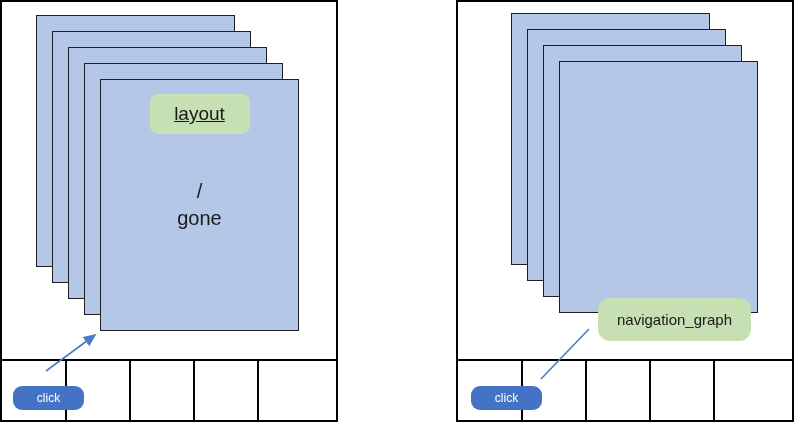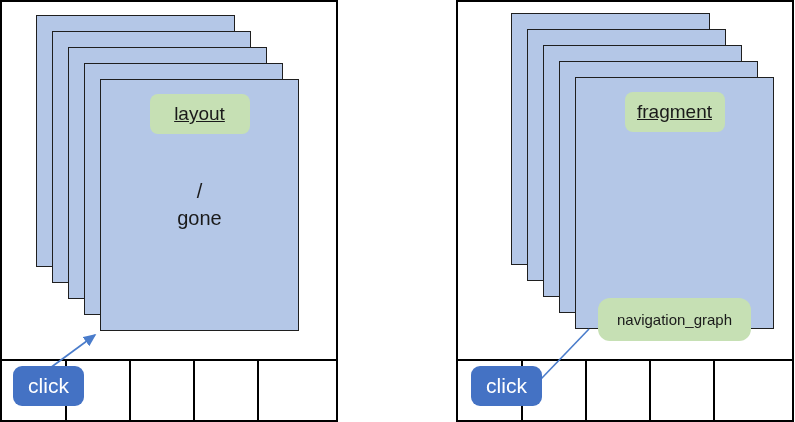--- a/index.html
+++ b/index.html
@@ -106,28 +106,28 @@
   }
   .tabcell { border-right: 2px solid var(--frame-border); }
   .tabcell:nth-child(1) { width: 65px; }
   .tabcell:nth-child(2) { width: 64px; }
   .tabcell:nth-child(3) { width: 64px; }
   .tabcell:nth-child(4) { width: 64px; }
   .tabcell:nth-child(5) { flex: 1; border-right: none; }
 
   .click-btn {
     position: absolute;
-    top: 364px;
+    top: 384px;
     width: 71px;
-    height: 40px;
+    height: 24px;
     background: var(--button-fill);
     border: none;
     border-radius: 9px;
     color: #ffffff;
-    font-size: 21px;
+    font-size: 12px;
     font-family: "Liberation Sans", sans-serif;
     display: flex;
     align-items: center;
     justify-content: center;
     z-index: 5;
     cursor: pointer;
   }
   .left  .click-btn { left: 11px; }
   .right .click-btn { left: 13px; }
 
@@ -174,23 +174,20 @@
   </div>
 
   <button class="click-btn">click</button>
 </div>
 
 <div class="panel right">
   <div class="card c0"></div>
   <div class="card c1"></div>
   <div class="card c2"></div>
   <div class="card c3"></div>
-  <div class="card c4">
-    <div class="pill top-label">fragment</div>
-  </div>
 
   <div class="nav-graph-label">navigation_graph</div>
 
   <svg class="connector" viewBox="0 0 334 418">
     <line x1="83" y1="377" x2="131" y2="327" stroke="#4a7ccb" stroke-width="1.6"></line>
   </svg>
 
   <div class="tabbar">
     <div class="tabcell"></div>
     <div class="tabcell"></div>

